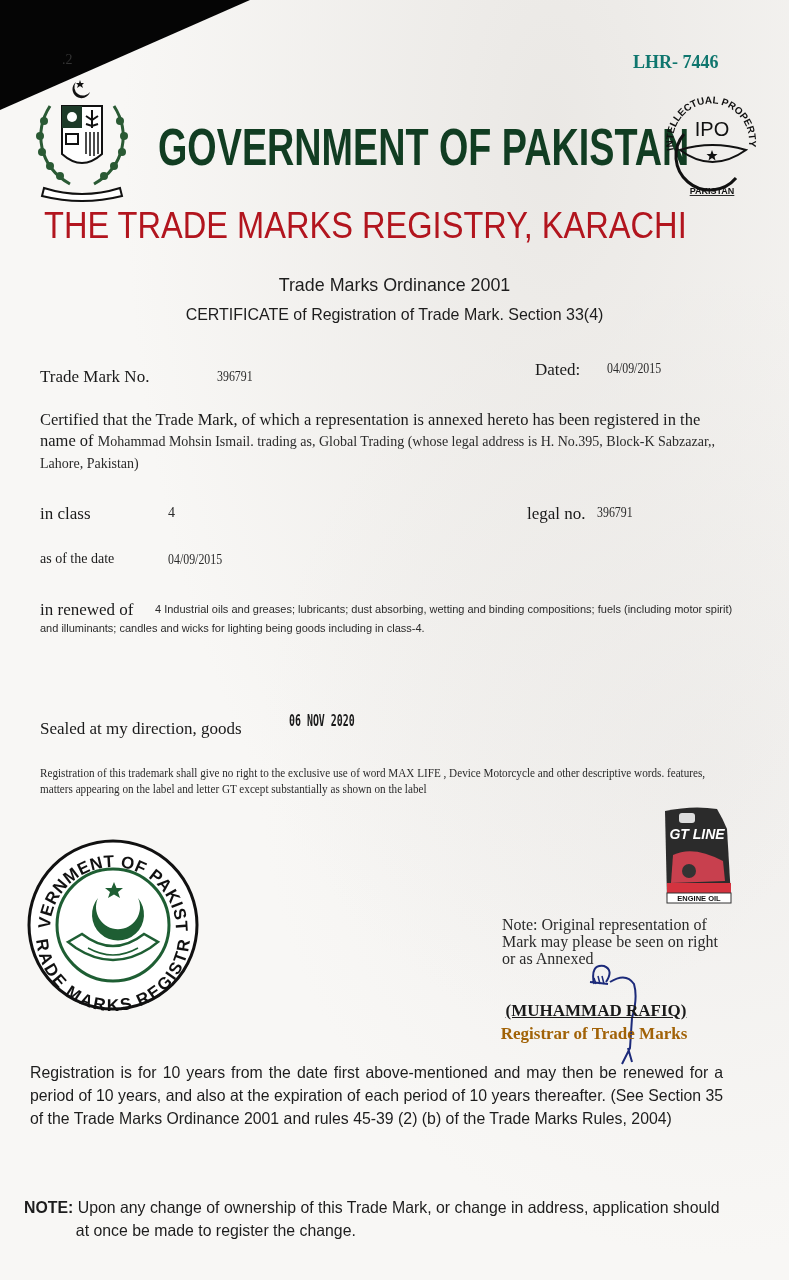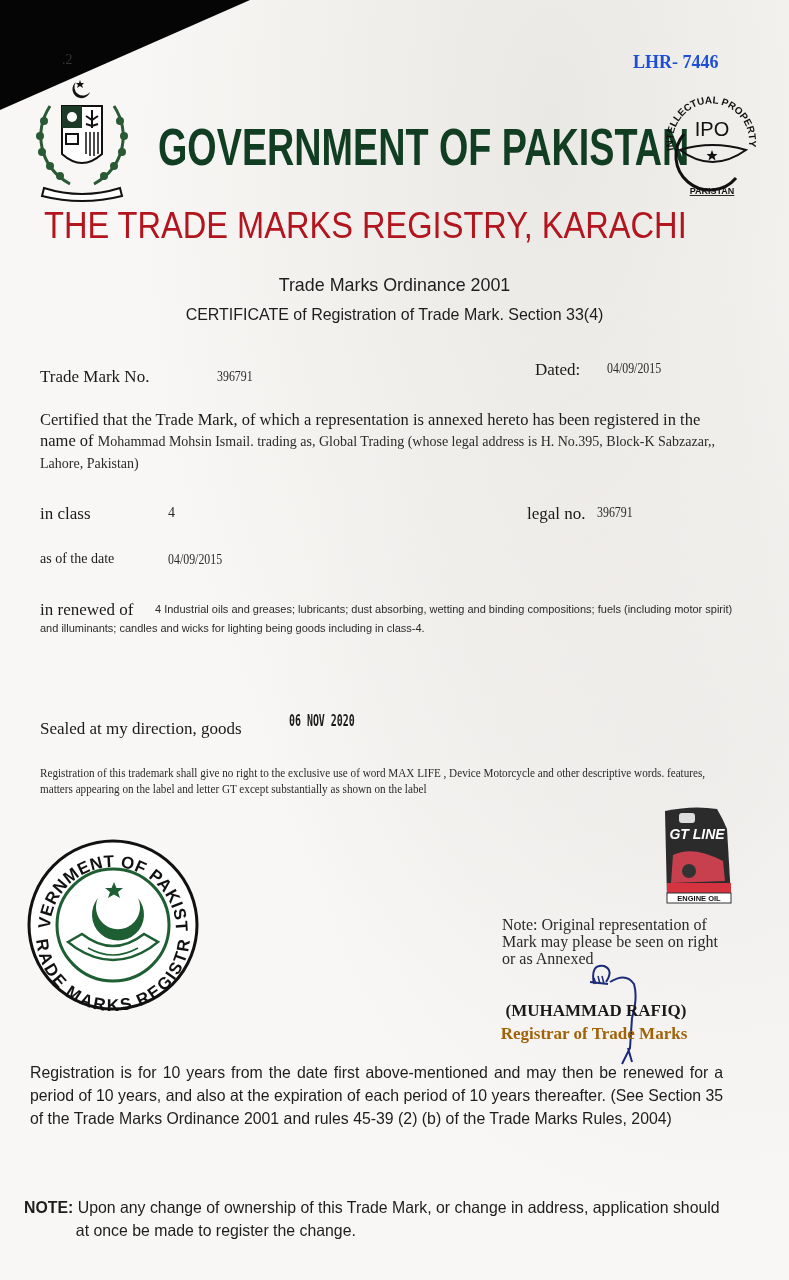--- a/index.html
+++ b/index.html
@@ -22,21 +22,21 @@
       border-right: 250px solid transparent;
     }
     .corner-num {
       position: absolute; left: 62px; top: 52px; font-size: 14px; color: #333;
       font-family: "Liberation Serif", serif;
     }
     .abs { position: absolute; }
 
     .file-ref {
       left: 633px; top: 52px; font-size: 18px; font-weight: bold;
-      font-family: "Liberation Serif", serif; color: #1d4ed8; text-align: center;
+      font-family: "Liberation Serif", serif; color: #0f766e; text-align: center;
     }
     .emblem { left: 30px; top: 76px; width: 104px; height: 126px; }
     .ipo-logo { left: 660px; top: 82px; width: 100px; height: 120px; }
 
     .gov-title {
       left: 158px; top: 118px; font-size: 51px; font-weight: bold;
       font-family: "Liberation Sans", sans-serif; color: #113d22;
       letter-spacing: 0px; transform: scaleX(0.74); transform-origin: left top;
       white-space: nowrap;
     }
@@ -100,21 +100,21 @@
 
     .seal { left: 26px; top: 838px; width: 174px; height: 174px; }
     .mark-image { left: 653px; top: 805px; width: 82px; height: 100px; }
     .mark-note {
       left: 502px; top: 916px; font-size: 16px; line-height: 17px;
       font-family: "Liberation Serif", serif; color: #2a2a2a;
     }
     .signature { left: 580px; top: 958px; width: 80px; height: 110px; }
     .registrar-name {
       left: 496px; top: 1001px; font-size: 17px; font-weight: bold;
-      font-family: "Liberation Serif", serif; color: #1a1a1a; width: 200px; text-align: center;
+      font-family: "Liberation Serif", serif; color: #1a1a1a; width: 200px; text-align: center; text-decoration: underline;
     }
     .registrar-title {
       left: 484px; top: 1024px; font-size: 17px; font-weight: bold;
       font-family: "Liberation Serif", serif; color: #a16207; width: 220px; text-align: center;
     }
 
     .renewal {
       left: 30px; top: 1061px; width: 722px; font-size: 16.5px; line-height: 23px;
       font-family: "Liberation Sans", sans-serif; color: #1d1d1d;
       transform: scaleX(0.96); transform-origin: left top;

